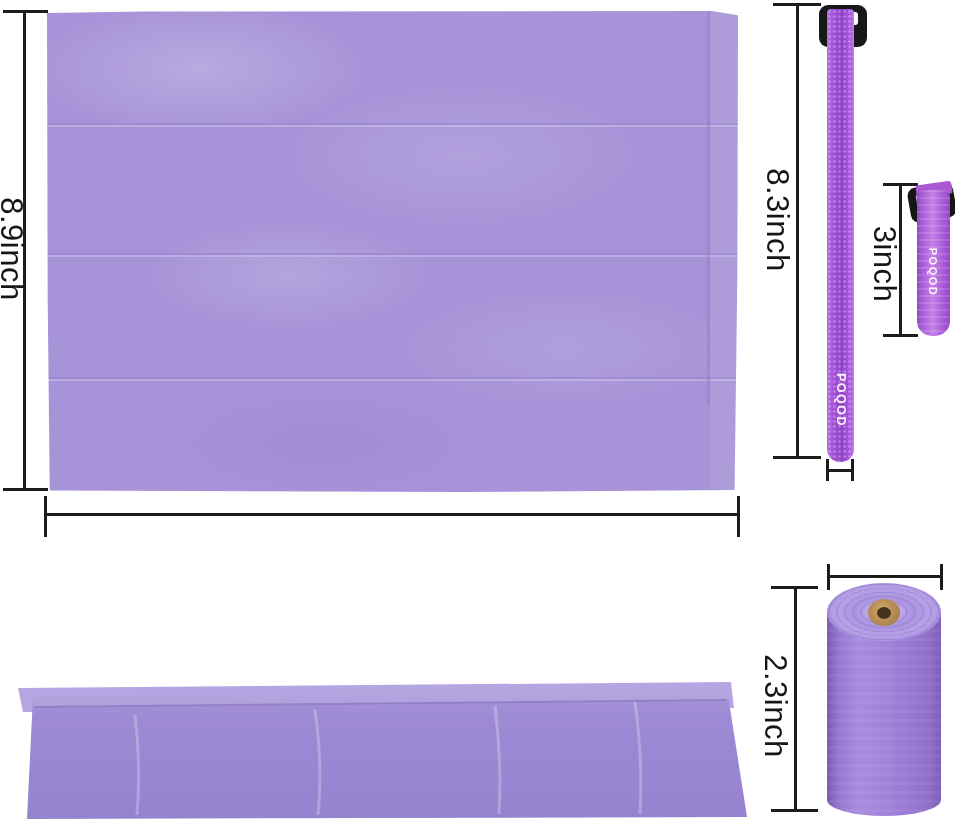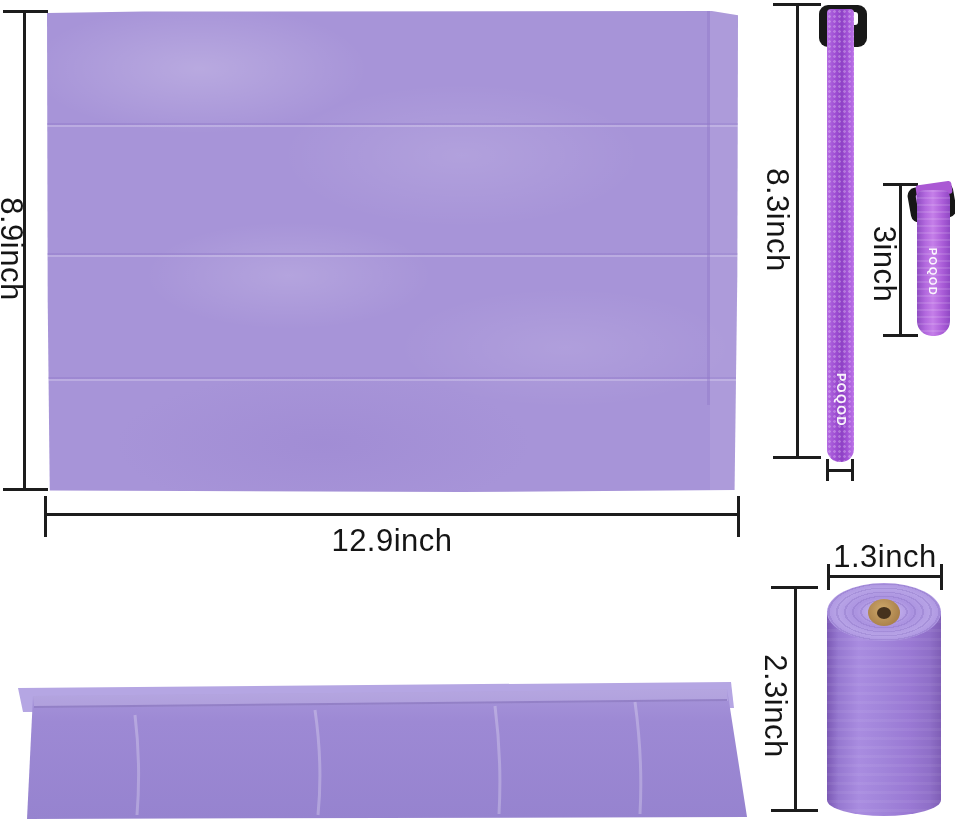--- a/index.html
+++ b/index.html
@@ -117,21 +117,20 @@
   </div>
 
   <div class="dline" style="left:23px;top:11px;width:3px;height:479px"></div>
   <div class="dline" style="left:3px;top:10px;width:45px;height:3px"></div>
   <div class="dline" style="left:3px;top:488px;width:45px;height:3px"></div>
   <div class="dim-label rot" style="left:11px;top:249px">8.9inch</div>
 
   <div class="dline" style="left:44px;top:513px;width:696px;height:3px"></div>
   <div class="dline" style="left:44px;top:496px;width:3px;height:41px"></div>
   <div class="dline" style="left:737px;top:496px;width:3px;height:41px"></div>
-  <div class="dim-label" style="left:392px;top:540px">12.9inch</div>
 
   <div class="dline" style="left:796px;top:4px;width:3px;height:455px"></div>
   <div class="dline" style="left:773px;top:3px;width:48px;height:3px"></div>
   <div class="dline" style="left:773px;top:456px;width:48px;height:3px"></div>
   <div class="dim-label rot" style="left:777px;top:220px">8.3inch</div>
 
   <div class="buckle">
     <div class="hole"></div>
   </div>
   <div class="strap-body"></div>
@@ -146,21 +145,20 @@
   <div class="dline" style="left:883px;top:334px;width:35px;height:3px"></div>
   <div class="dim-label rot" style="left:884px;top:264px">3inch</div>
 
   <div class="buckle-sm">
     <div class="hole"></div>
   </div>
   <div class="strap-wrap-band"></div>
   <div class="strap-sm-body"></div>
   <div class="brand-vert" style="left:933px;top:272px;font-size:11px">POQOD</div>
 
-  <div class="dim-label" style="left:885px;top:556px">1.3inch</div>
   <div class="dline" style="left:827px;top:575px;width:116px;height:3px"></div>
   <div class="dline" style="left:827px;top:564px;width:3px;height:26px"></div>
   <div class="dline" style="left:940px;top:564px;width:3px;height:26px"></div>
 
   <div class="dline" style="left:794px;top:586px;width:3px;height:226px"></div>
   <div class="dline" style="left:771px;top:586px;width:47px;height:3px"></div>
   <div class="dline" style="left:771px;top:809px;width:47px;height:3px"></div>
   <div class="dim-label rot" style="left:775px;top:706px">2.3inch</div>
 
   <div class="roll-body"></div>

